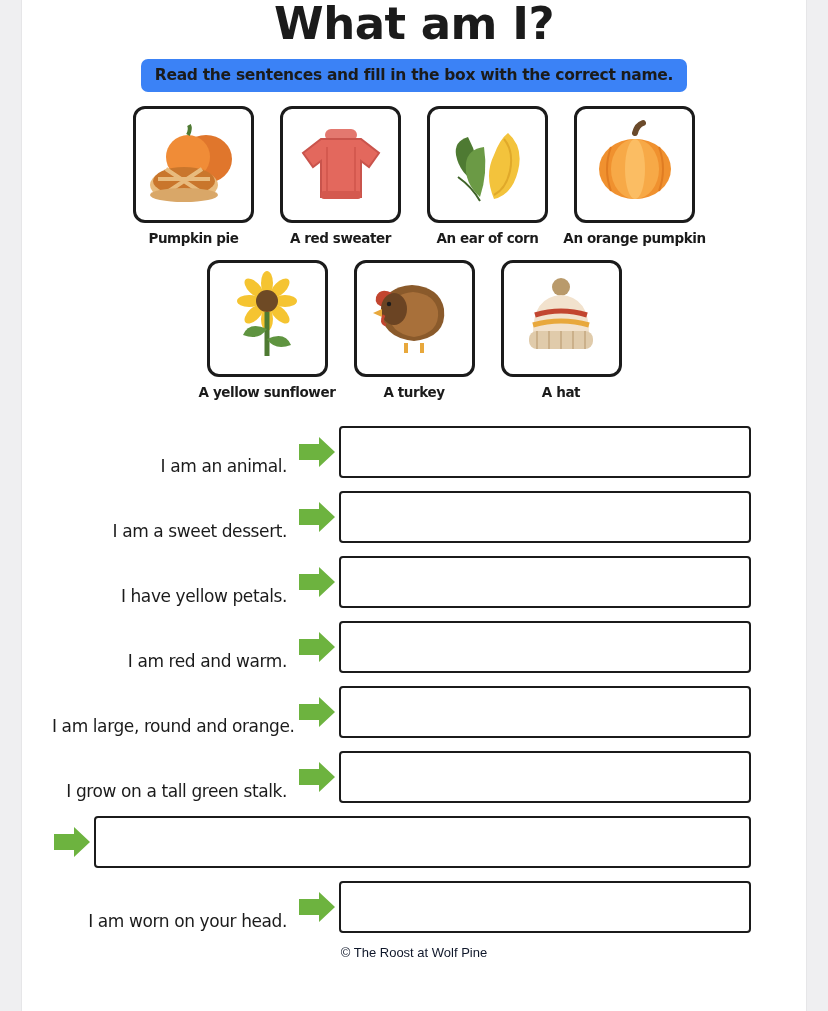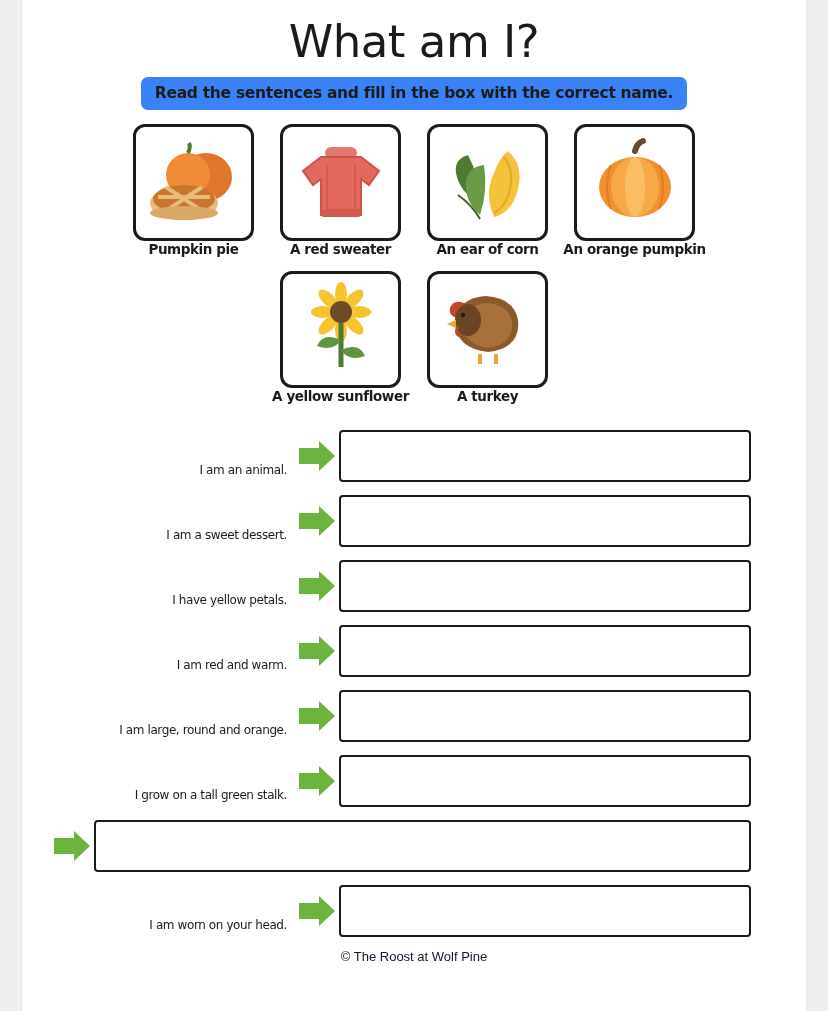--- a/index.html
+++ b/index.html
@@ -20,26 +20,25 @@
     left: 22px;
     top: 0;
     width: 784px;
     height: 1011px;
     background: #ffffff;
     box-shadow: 0 0 0 1px #e6e6e8;
   }
   .title {
     text-align: center;
     font-family: "DejaVu Sans", sans-serif;
-    font-weight: normal;
+    font-weight: bold;
     font-size: 45px;
     letter-spacing: -0.5px;
     color: #1b1b1b;
     margin: 0;
-    padding-top: 18px;
     line-height: 1.05;
   }
   .subtitle-wrap {
     display: flex;
     justify-content: center;
     margin-top: 12px;
   }
   .subtitle {
     background: #3b82f6;
     border-radius: 7px;
@@ -70,20 +69,21 @@
     border: 3.5px solid #1b1b1b;
     border-radius: 12px;
     background: #fff;
     display: flex;
     align-items: center;
     justify-content: center;
     overflow: hidden;
     box-sizing: border-box;
   }
   .card-label {
+    margin-top: 7px;
     font-family: "DejaVu Sans", sans-serif;
     font-weight: bold;
     font-size: 13.5px;
     color: #1b1b1b;
     text-align: right;
     letter-spacing: -0.4px;
     white-space: nowrap;
   }
 
   .rows {
@@ -94,21 +94,21 @@
     display: flex;
     align-items: center;
     height: 56px;
     margin-bottom: 9px;
   }
   .q-text {
     width: 235px;
     text-align: right;
     padding-right: 10px;
     font-family: "DejaVu Sans", sans-serif;
-    font-size: 12px;
+    font-size: 17px;
     color: #1b1b1b;
     letter-spacing: -0.4px;
     white-space: nowrap;
     margin-top: 28px;
   }
   .arrow {
     width: 40px;
     height: 34px;
     flex: 0 0 auto;
     position: relative;
@@ -232,20 +232,33 @@
             <circle cx="25" cy="33" r="2.2" fill="#1b1b1b"></circle>
             <path d="M18 38 l-9 4 9 4z" fill="#e8a83c"></path>
             <path d="M20 44 q-4 8 2 10" stroke="#c2452f" stroke-width="3" fill="none"></path>
             <path d="M42 72 v10 M58 72 v10" stroke="#e8a83c" stroke-width="4"></path>
           </svg>
         </div>
         <div class="card-label">A turkey</div>
       </div>
 
 
+      <div class="card">
+        <div class="card-frame">
+          <svg width="100" height="95" viewBox="0 0 100 95">
+            <circle cx="50" cy="16" r="9" fill="#b99a6b"></circle>
+            <path d="M22 62 q0 -36 28 -38 q28 2 28 38z" fill="#f2e2cd"></path>
+            <path d="M24 44 q26 -8 52 0" stroke="#c2452f" stroke-width="5" fill="none"></path>
+            <path d="M22 54 q28 -8 56 0" stroke="#e8a83c" stroke-width="5" fill="none"></path>
+            <rect x="18" y="60" width="64" height="18" rx="8" fill="#e0cbab"></rect>
+            <path d="M26 60 v18 M38 60 v18 M50 60 v18 M62 60 v18 M74 60 v18" stroke="#cbb08a" stroke-width="2"></path>
+          </svg>
+        </div>
+        <div class="card-label">A hat</div>
+      </div>
     </div>
 
     <div class="rows">
 
       <div class="q-row">
         <div class="q-text">I am an animal.</div>
         <div class="arrow">
           <svg width="40" height="34" viewBox="0 0 40 34">
               <path d="M2 9 h20 V2 l16 15 -16 15 v-7 H2z" fill="#6db33f"></path>
             </svg>

